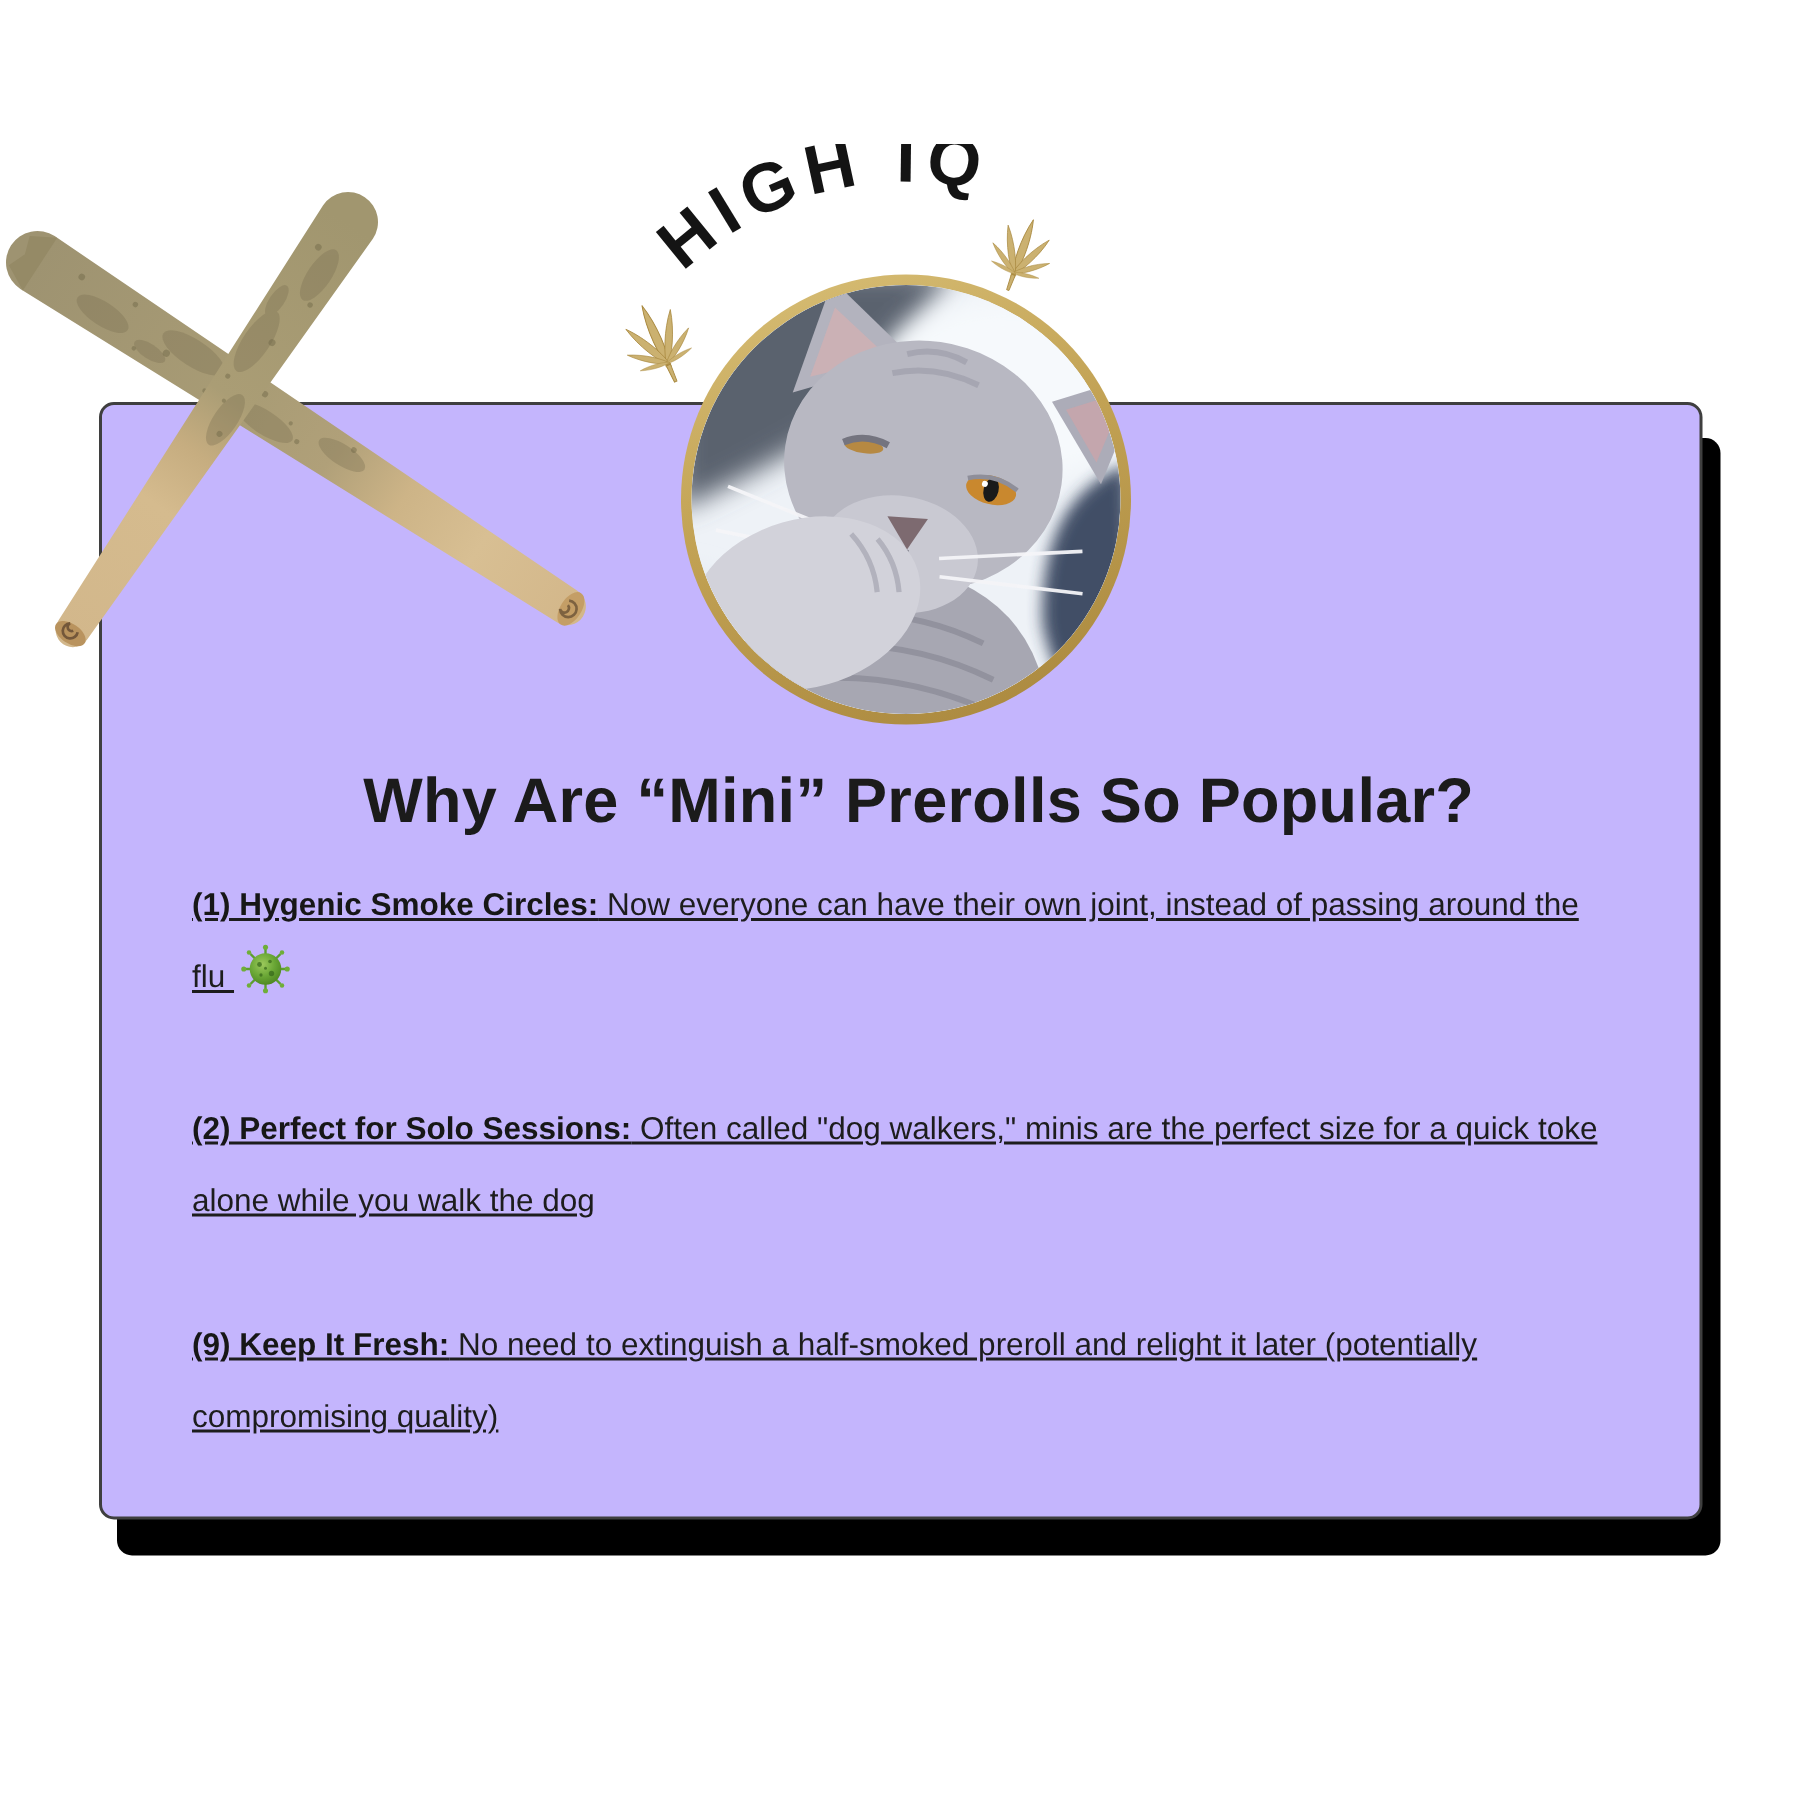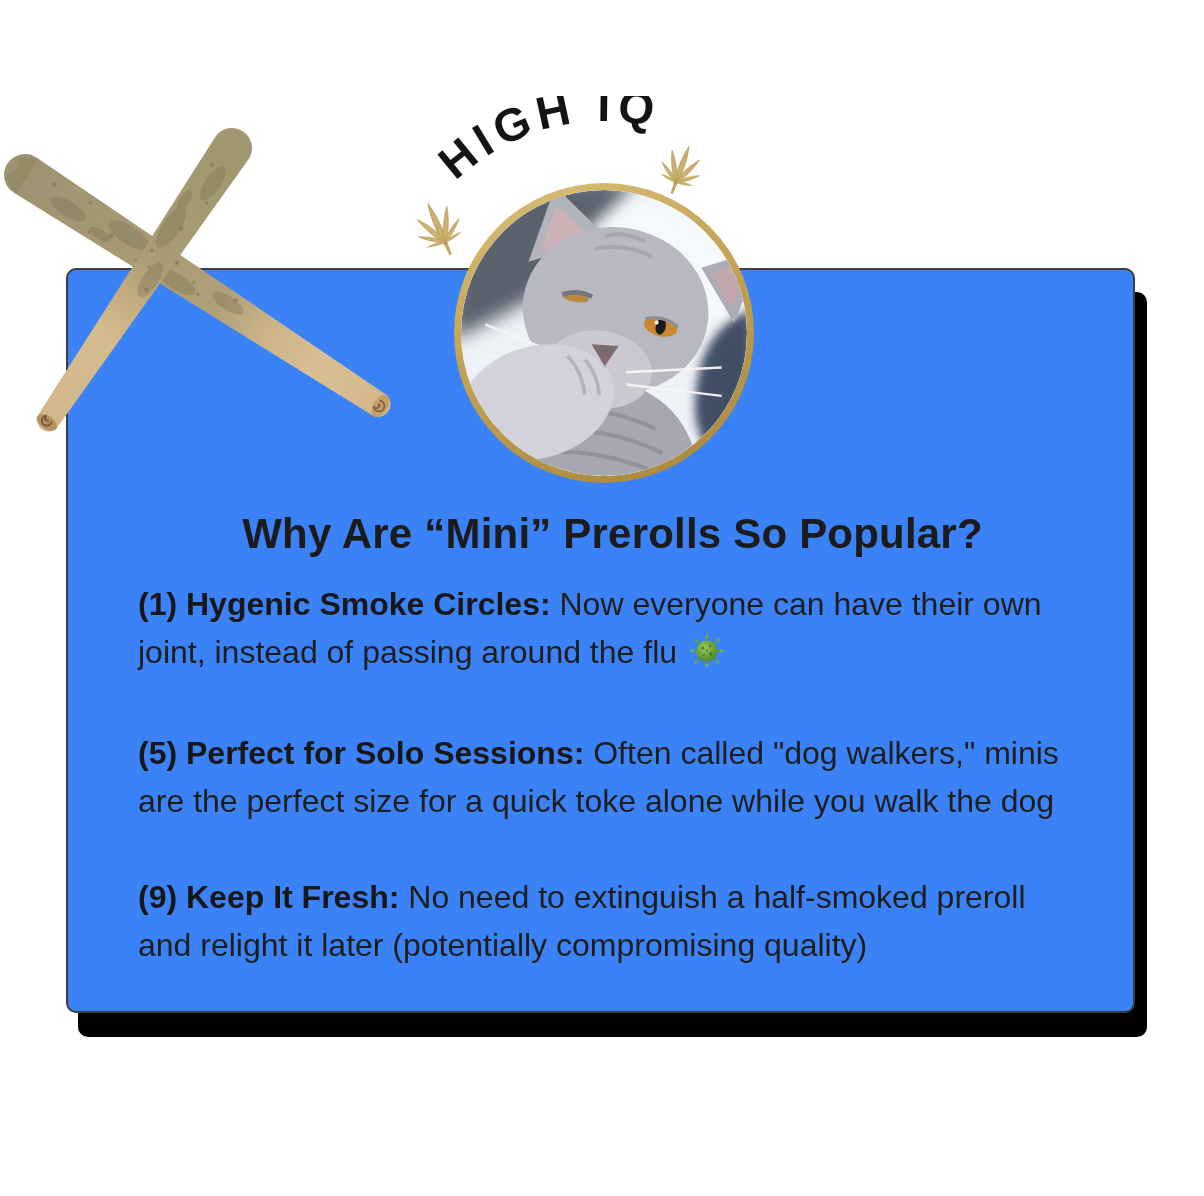--- a/index.html
+++ b/index.html
@@ -3,35 +3,35 @@
 <meta charset="utf-8">
 <style>
   html,body{margin:0;padding:0;background:#ffffff;}
   body{width:1204px;height:1196px;position:relative;overflow:hidden;
        font-family:"Liberation Sans",sans-serif;color:#1d1d1d;}
   .stage{position:absolute;inset:0;}
 
   
   .card{
     position:absolute;left:66px;top:268px;width:1069px;height:745px;
-    box-sizing:border-box;background:#3b82f6;
+    box-sizing:border-box;background:#c4b5fd;
     border:2px solid #3f3f3f;border-radius:10px;
     box-shadow:12px 24px 0 0 #000000;
     padding:240px 30px 0 54px;
     z-index:1;
   }
   .card-title{
     margin:0 0 22px 0;padding:0;
     font-size:42px;line-height:48px;font-weight:bold;color:#1b1b1b;
     text-align:center;letter-spacing:.2px;
   }
   .points{padding-right:28px;}
   .point{
-    margin:0 0 48px 16px;
-    font-size:32px;line-height:48px;color:#1d1d1d;
+    margin:0 0 48px 6px;
+    font-size:21px;line-height:48px;color:#1d1d1d;text-decoration:underline;
   }
   .pt-label{font-weight:bold;color:#171717;}
   .microbe{display:inline-block;vertical-align:-5px;margin-left:4px;}
 
   
   .avatar{
     position:absolute;left:454px;top:183px;width:300px;height:300px;
     box-sizing:border-box;border-radius:50%;
     background:linear-gradient(160deg,#d9c078 0%,#c2a254 45%,#a8863c 100%);
     padding:7px;z-index:2;
@@ -94,21 +94,21 @@
           <g fill="#35661a" opacity="0.7">
             <circle cx="13" cy="14" r="1.6"></circle>
                   <circle cx="20" cy="12" r="1.2"></circle>
             <circle cx="21" cy="20" r="1.8"></circle>
                   <circle cx="14" cy="21" r="1.1"></circle>
             <circle cx="17" cy="16.5" r="1.0"></circle>
           </g>
         </g>
       </svg></span></p>
 
-      <p class="point"><span class="pt-label">(5) Perfect for Solo Sessions:</span><span> Often called "dog walkers," minis are the perfect size for a quick toke alone while you walk the dog</span></p>
+      <p class="point"><span class="pt-label">(2) Perfect for Solo Sessions:</span><span> Often called "dog walkers," minis are the perfect size for a quick toke alone while you walk the dog</span></p>
 
       <p class="point"><span class="pt-label">(9) Keep It Fresh:</span><span> No need to extinguish a half-smoked preroll and relight it later (potentially compromising quality)</span></p>
     </div>
   </div>
 
   <div class="avatar">
     <div class="avatar-inner">
       <svg width="286" height="286" viewBox="0 0 286 286">
         <defs>
           <clipPath id="circ">

